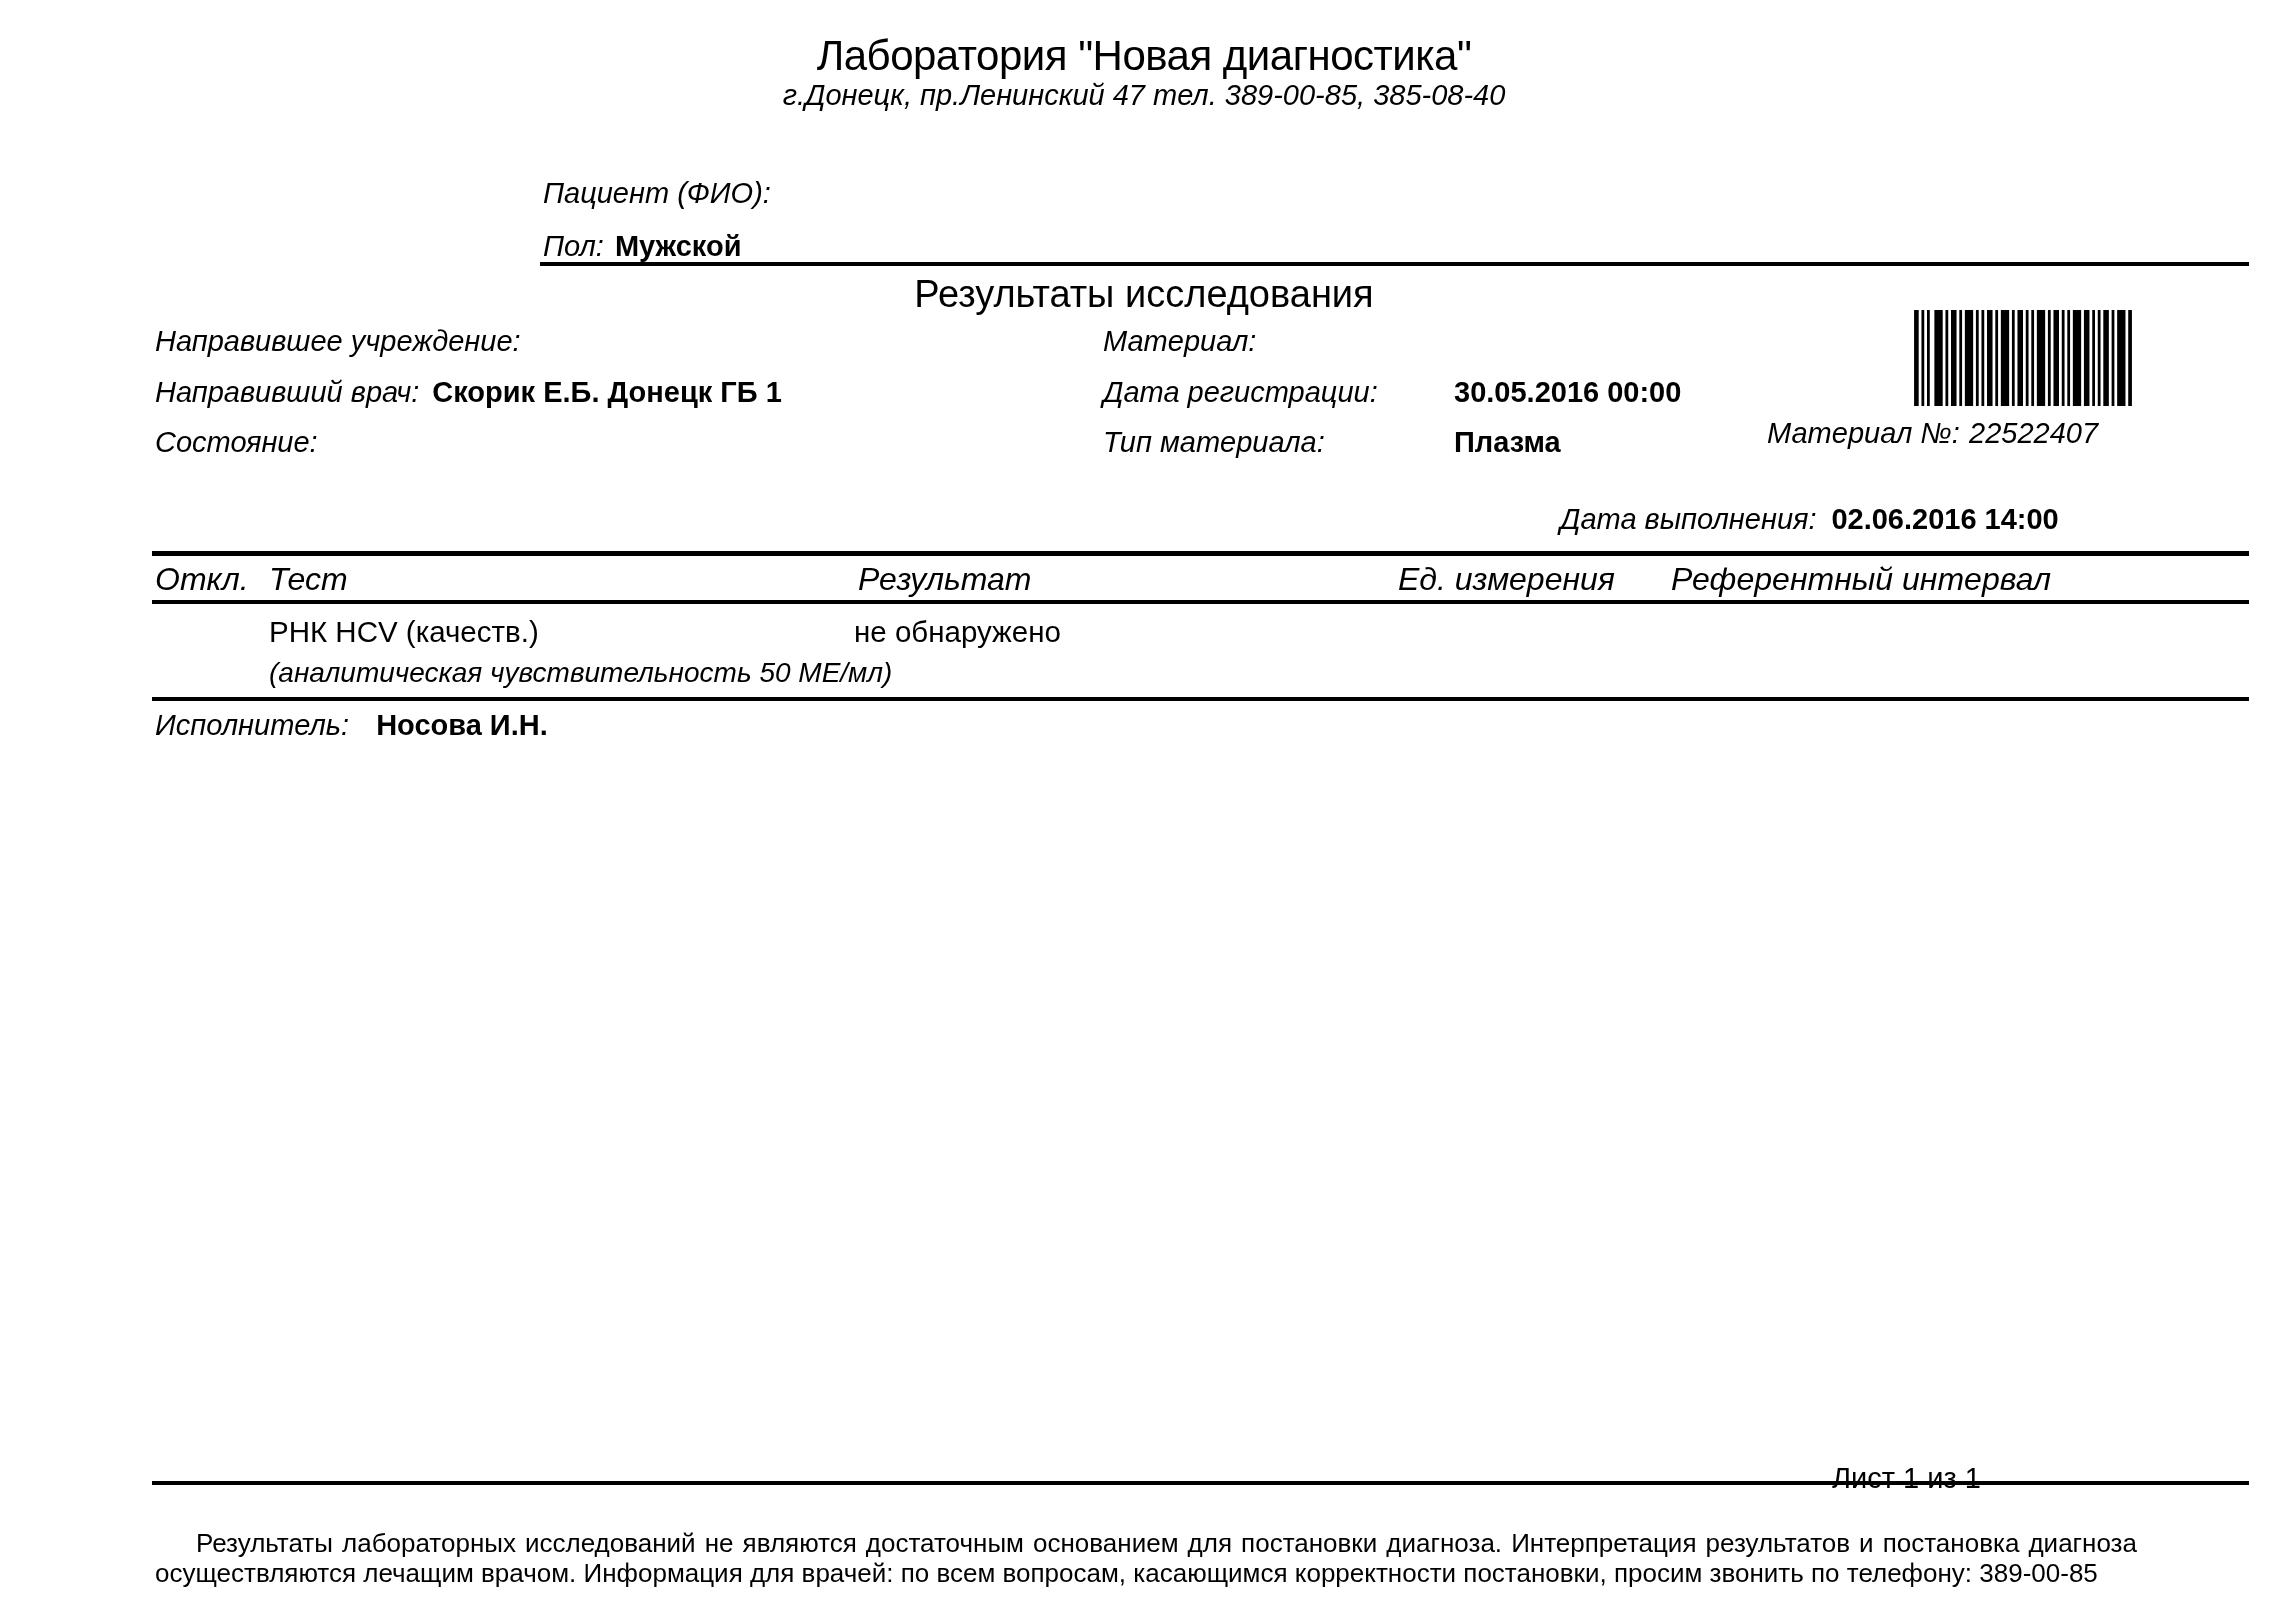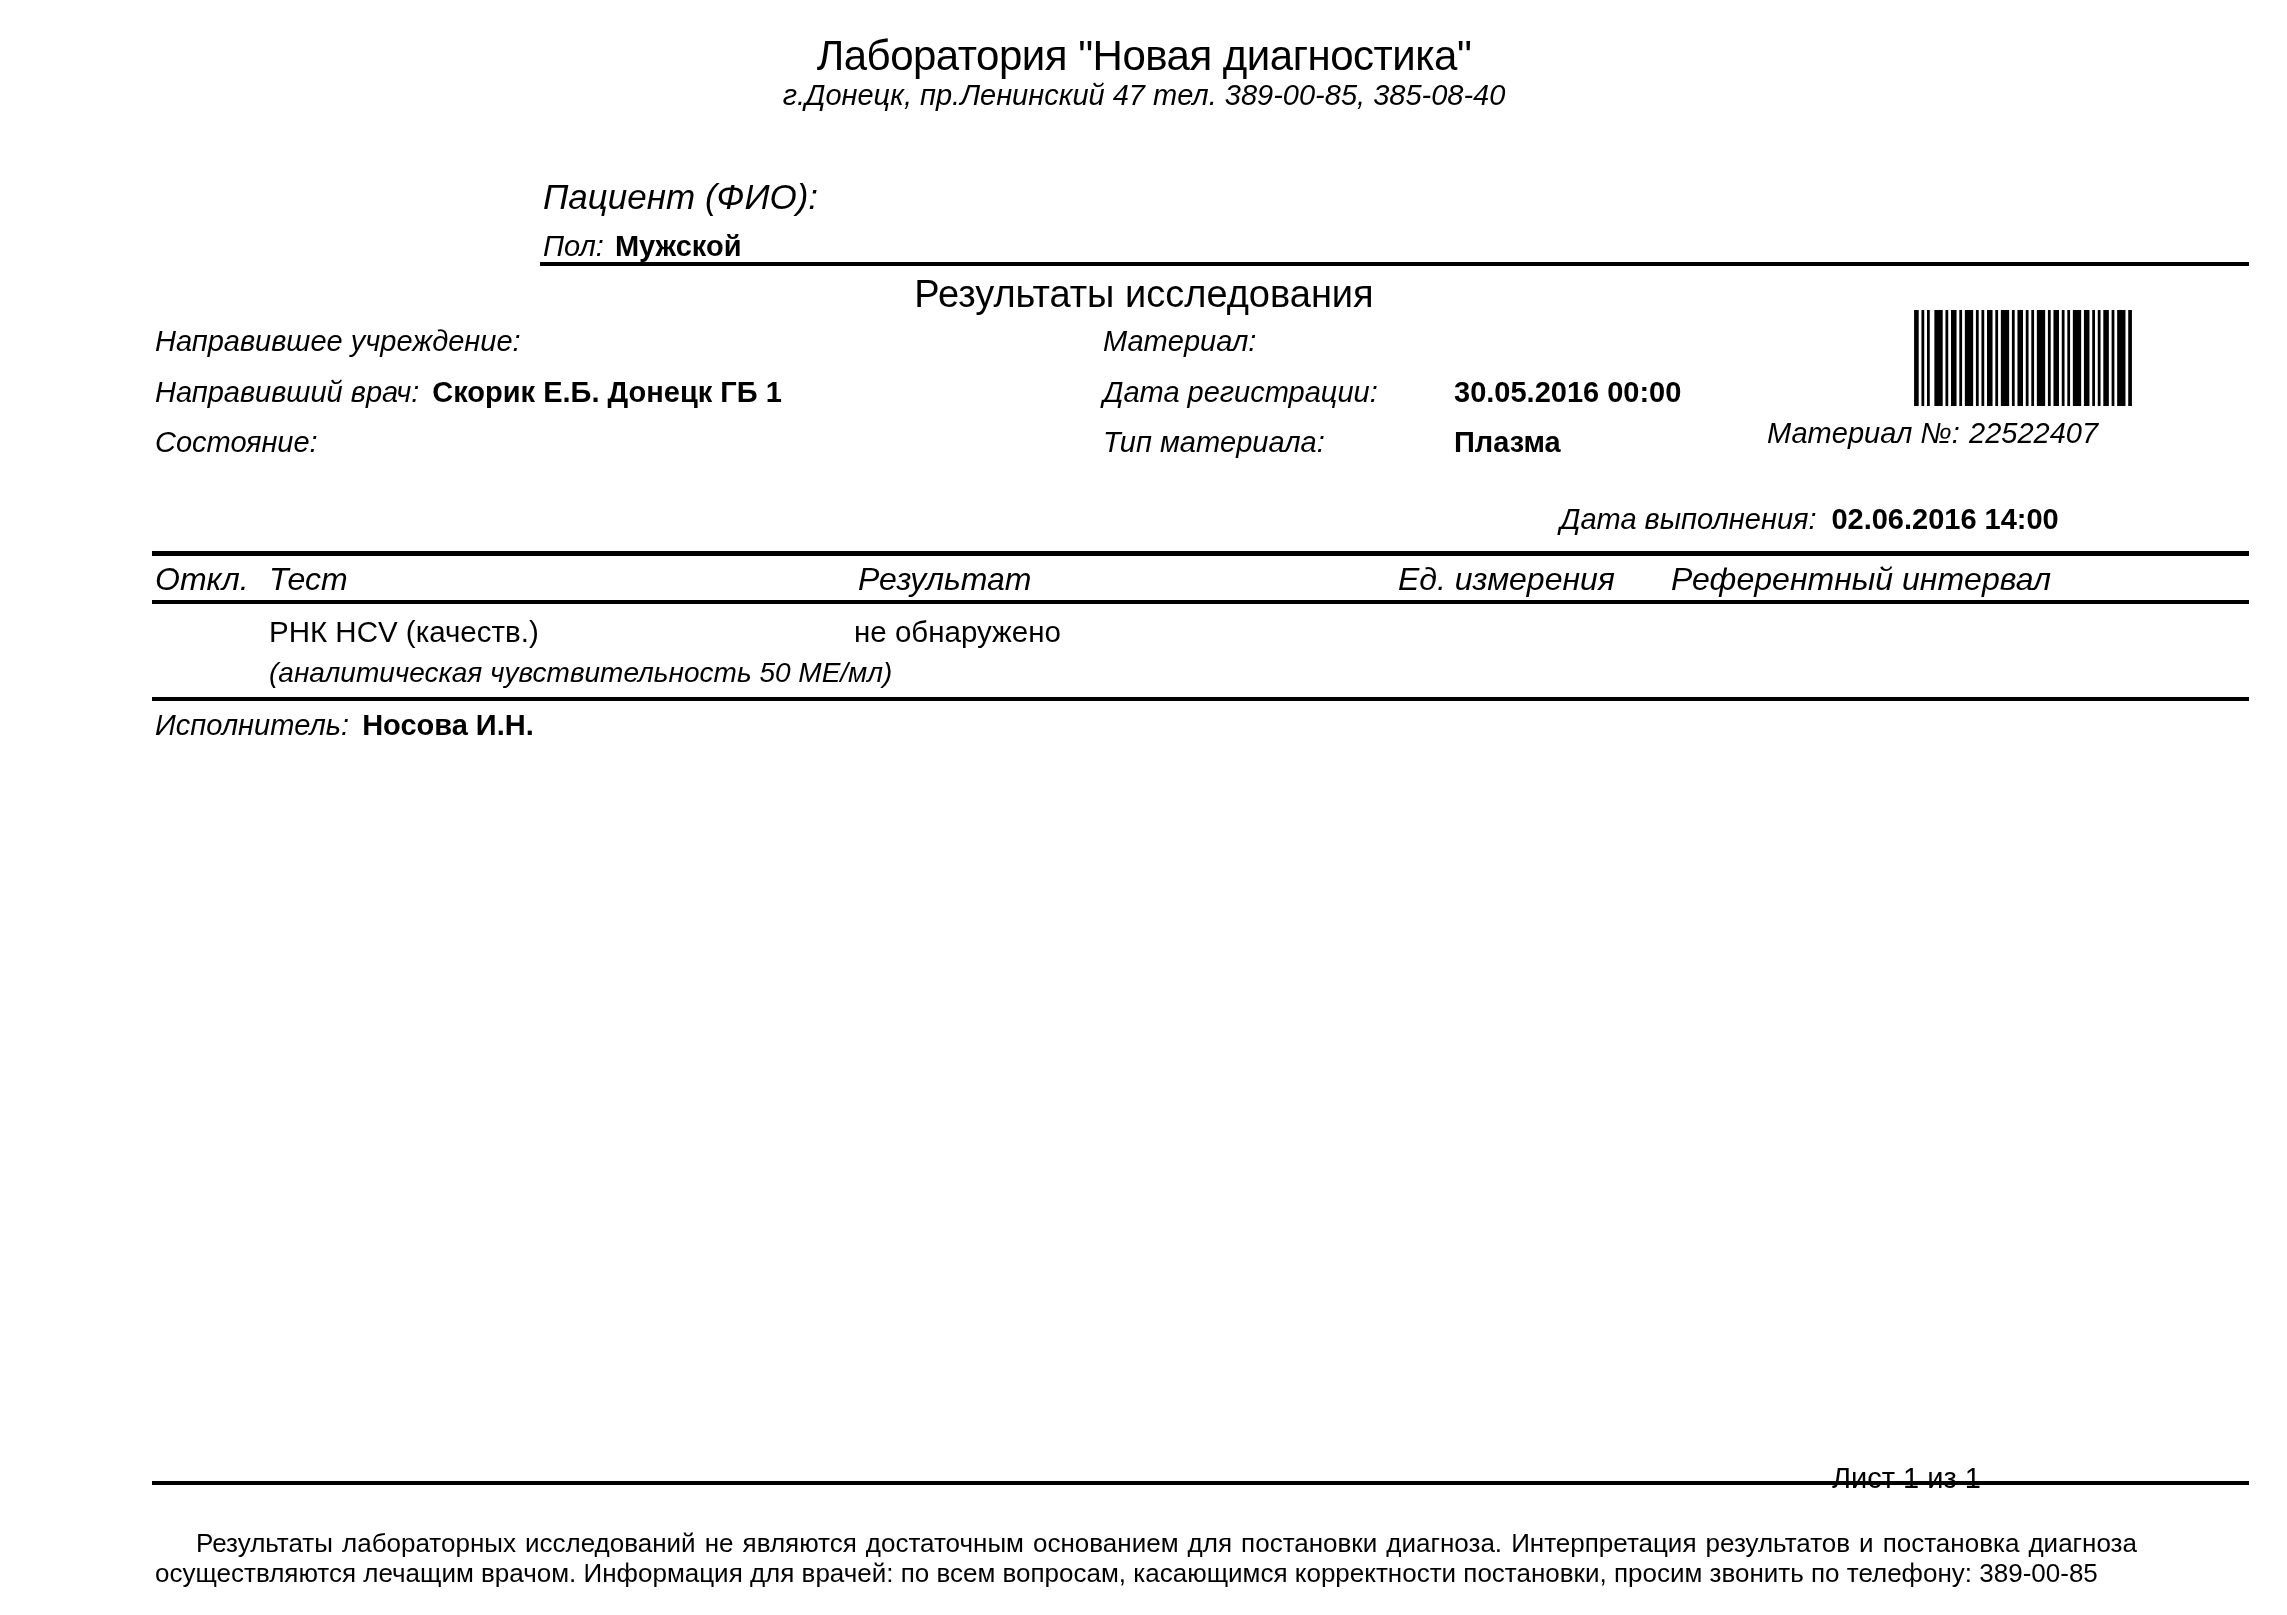--- a/index.html
+++ b/index.html
@@ -17,21 +17,21 @@
     overflow: hidden;
   }
   .abs { position: absolute; white-space: nowrap; }
   .italic { font-style: italic; }
   .bold { font-weight: bold; }
   .center { left: 0; width: 100%; text-align: center; }
 
   .lab-name { top: 32px; font-size: 42px; letter-spacing: -0.5px; }
   .lab-address { top: 79px; font-size: 29px; font-style: italic; }
 
-  .patient-name-row { left: 543px; top: 177px; font-size: 35px; }
+  .patient-name-row { left: 543px; top: 177px; font-size: 29px; }
   .patient-sex-row  { left: 543px; top: 230px; font-size: 29px; }
   .patient-sex-row .bold { margin-left: 11px; }
 
   .rule { position: absolute; background: #000000; }
   .rule-patient { left: 540px; top: 262px; width: 1709px; height: 3.7px; }
 
   .section-title { top: 273px; font-size: 38px; }
 
   .info-label-left   { left: 155px; font-size: 29px; font-style: italic; }
   .info-label-mid    { left: 1103px; font-size: 29px; font-style: italic; }
@@ -60,21 +60,21 @@
   .th-unit      { left: 1398px; }
   .th-reference { left: 1671px; }
 
   .td { position: absolute; font-size: 29.5px; white-space: nowrap; }
   .td-test   { left: 269px; top: 615px; }
   .td-result { left: 854px; top: 615px; }
   .td-note   { left: 269px; top: 657px; font-size: 28px; font-style: italic; }
 
   .executor-row { left: 155px; top: 709px; font-size: 29px; }
   .executor-row .lbl { font-style: italic; }
-  .executor-row .val { font-weight: bold; margin-left: 13px; }
+  .executor-row .val { font-weight: bold; margin-left: 27px; }
 
   .rule-footer { left: 152px; top: 1481px; width: 2097px; height: 3.7px; }
   .footer-disclaimer {
     position: absolute;
     left: 155px; top: 1488px;
     width: 1982px;
     font-size: 26px;
     line-height: 1.17;
     text-align: justify;
     text-indent: 41px;

